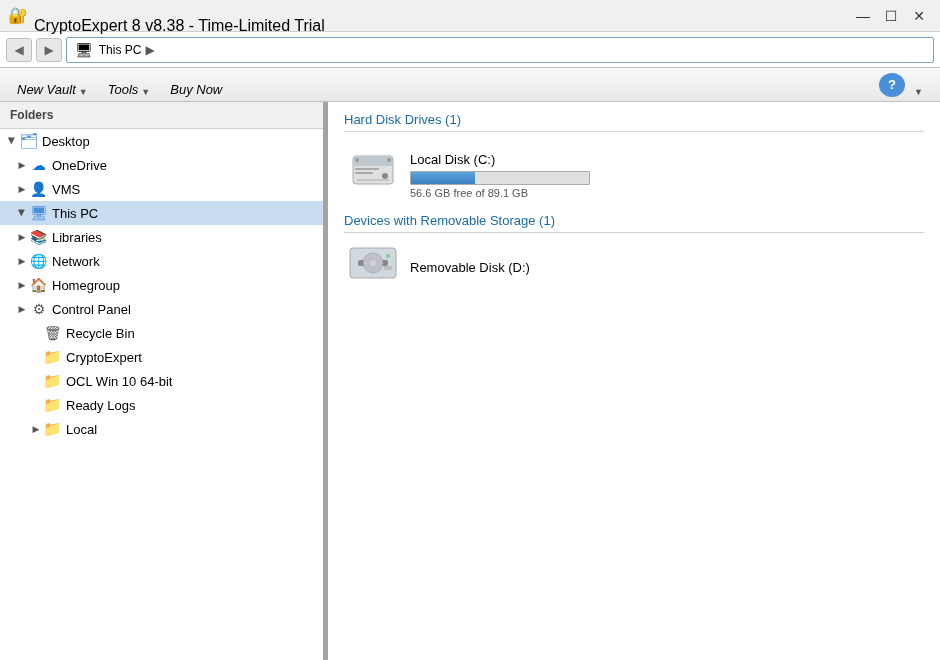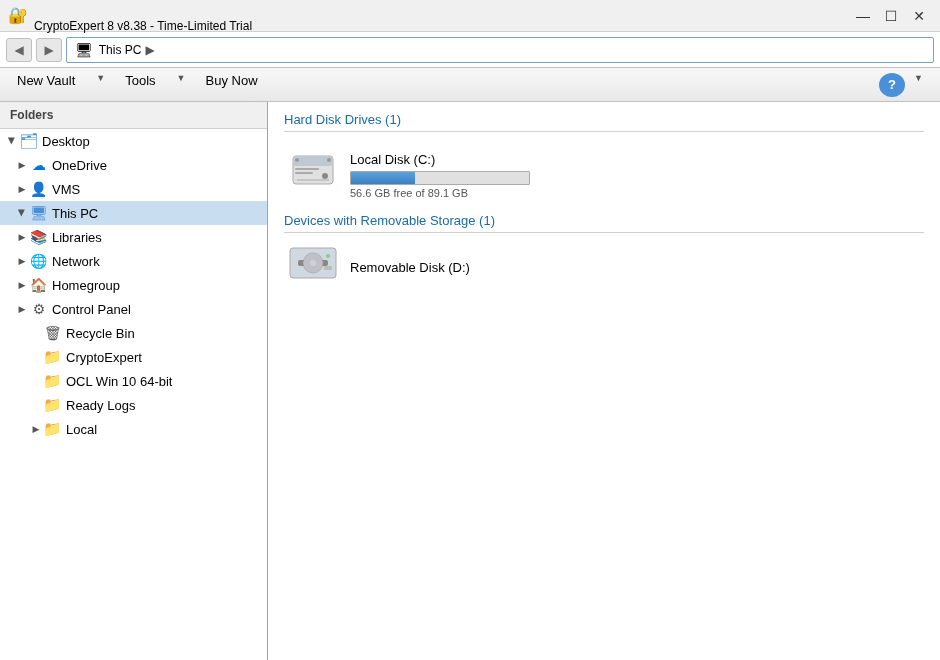--- a/index.html
+++ b/index.html
@@ -14,21 +14,21 @@
       padding: 0 8px;
       border-bottom: 1px solid #d0d0d0;
     }
     .title-bar-icon {
       width: 20px; height: 20px; margin-right: 6px;
       display: flex; align-items: center; justify-content: center;
       font-size: 16px;
     }
     .title-bar-text {
       flex: 1;
-      font-size: 12px;
+      font-size: 16px;
       color: #000;
       margin-top: 20px;
     }
     .title-bar-controls {
       display: flex; gap: 2px;
     }
     .title-bar-btn {
       width: 26px; height: 24px;
       background: none;
       border: none;
@@ -89,22 +89,23 @@
       gap: 2px;
     }
     .toolbar-btn {
       height: 26px;
       padding: 0 8px;
       background: none;
       border: 1px solid transparent;
       border-radius: 3px;
       cursor: pointer;
       font-size: 13px;
-      display: flex; align-items: flex-start; gap: 21px;
+      display: flex; align-items: flex-end; gap: 3px;
       color: #000;
+      font-style: italic;
     }
     .toolbar-right { margin-left: auto; display: flex; align-items: center; }
     .help-btn {
       width: 26px; height: 24px;
       background: #4a90d9;
       border: none;
       border-radius: 50%;
       color: white;
       font-size: 13px;
       font-weight: bold;
@@ -113,23 +114,23 @@
     }
 
     
     .main-layout {
       display: flex;
       height: calc(660px - 32px - 36px - 34px);
     }
 
     
     .sidebar {
-      width: 268px;
+      width: 328px;
       background: white;
-      border-right: 1px solid #a3a3a3;
+      border-right: 5px solid #a3a3a3;
       overflow-y: auto;
       overflow-x: hidden;
       flex-shrink: 0;
     }
     .sidebar-header {
       padding: 6px 10px;
       font-size: 12px;
       color: #444;
       font-weight: bold;
       background: #f0f0f0;

